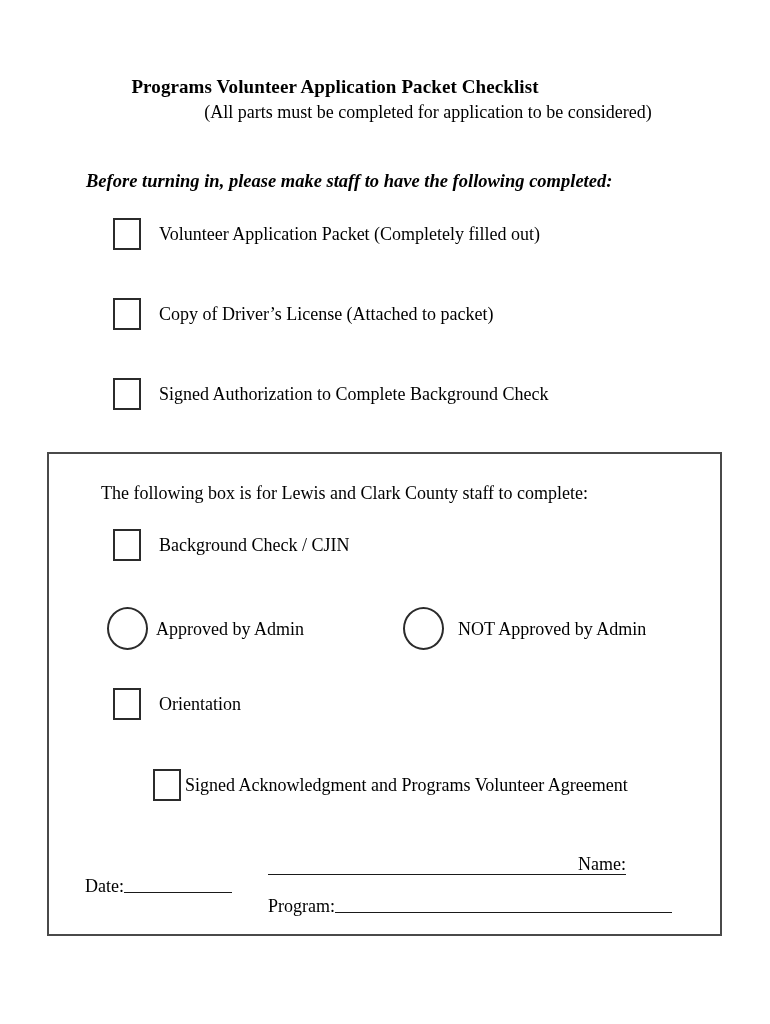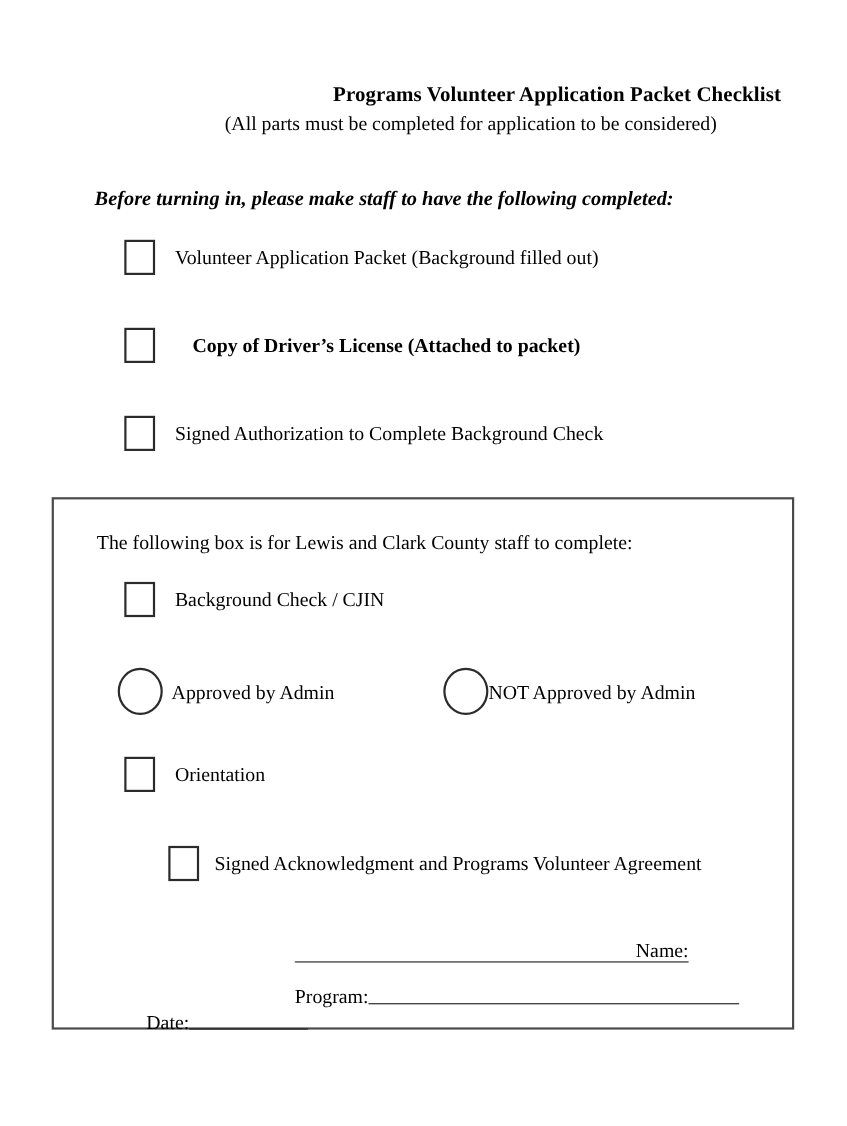--- a/index.html
+++ b/index.html
@@ -21,26 +21,25 @@
     background: #ffffff;
     overflow: hidden;
   }
 
   
   .doc-title {
     position: absolute;
     left: 0;
     top: 76px;
     width: 670px;
-    text-align: right;
+    text-align: center;
     font-size: 19px;
     font-weight: bold;
     letter-spacing: 0.1px;
     white-space: nowrap;
-    padding-left: 40px;
   }
 
   .doc-subtitle {
     position: absolute;
     left: 0;
     top: 102px;
     width: 770px;
     text-align: center;
     font-size: 18px;
     font-weight: normal;
@@ -97,21 +96,21 @@
     top: 452px;
     width: 675px;
     height: 484px;
     border: 2px solid #4a4a4a;
     background: #ffffff;
     box-sizing: border-box;
   }
 
   .box-intro {
     position: absolute;
-    left: 88px;
+    left: 101px;
     top: 483px;
     font-size: 18px;
     white-space: nowrap;
   }
 
   
   .sig-field {
     position: absolute;
     display: flex;
     align-items: flex-end;
@@ -136,24 +135,24 @@
 <div id="page">
 
   <div class="doc-title">Programs Volunteer Application Packet Checklist</div>
 
   <div class="doc-subtitle">(All parts must be completed for application to be considered)</div>
 
   <div class="intro-line">Before turning in, please make staff to have the following completed:</div>
 
   <div class="check-row" style="left:113px; top:218px; gap:18px;">
     <span class="checkbox-mark"></span>
-    <span class="check-label">Volunteer Application Packet (Background filled out)</span>
-  </div>
-
-  <div class="check-row" style="left:113px; top:298px; gap:34px;font-weight:bold;">
+    <span class="check-label">Volunteer Application Packet (Completely filled out)</span>
+  </div>
+
+  <div class="check-row" style="left:113px; top:298px; gap:18px;">
     <span class="checkbox-mark"></span>
     <span class="check-label">Copy of Driver’s License (Attached to packet)</span>
   </div>
 
   <div class="check-row" style="left:113px; top:378px; gap:18px;">
     <span class="checkbox-mark"></span>
     <span class="check-label">Signed Authorization to Complete Background Check</span>
   </div>
 
   <div id="staff-box"></div>
@@ -163,41 +162,41 @@
   <div class="check-row" style="left:113px; top:529px; gap:18px;">
     <span class="checkbox-mark"></span>
     <span class="check-label">Background Check / CJIN</span>
   </div>
 
   <div class="check-row" style="left:107px; top:607px; gap:8px;">
     <span class="circle-mark"></span>
     <span class="check-label">Approved by Admin</span>
   </div>
 
-  <div class="check-row" style="left:403px; top:607px; gap:0;">
+  <div class="check-row" style="left:403px; top:607px; gap:14px;">
     <span class="circle-mark"></span>
     <span class="check-label">NOT Approved by Admin</span>
   </div>
 
   <div class="check-row" style="left:113px; top:688px; gap:18px;">
     <span class="checkbox-mark"></span>
     <span class="check-label">Orientation</span>
   </div>
 
-  <div class="check-row" style="left:113px; top:769px; gap:14px;padding-left:40px;">
+  <div class="check-row" style="left:113px; top:769px; gap:4px;padding-left:40px;">
     <span class="checkbox-mark"></span>
     <span class="check-label">Signed Acknowledgment and Programs Volunteer Agreement</span>
   </div>
 
   <div class="sig-field" style="left:268px; top:855px;flex-direction:column;">
     <span class="sig-label">Name:</span>
     <span class="sig-rule" style="width:358px;"></span>
   </div>
 
-  <div class="sig-field" style="left:85px; top:920px;margin-left:48px;">
+  <div class="sig-field" style="left:85px; top:877px;">
     <span class="sig-label">Date:</span>
     <span class="sig-rule" style="width:108px;"></span>
   </div>
 
   <div class="sig-field" style="left:268px; top:897px;">
     <span class="sig-label">Program:</span>
     <span class="sig-rule" style="width:337px;"></span>
   </div>
 
 </div>

